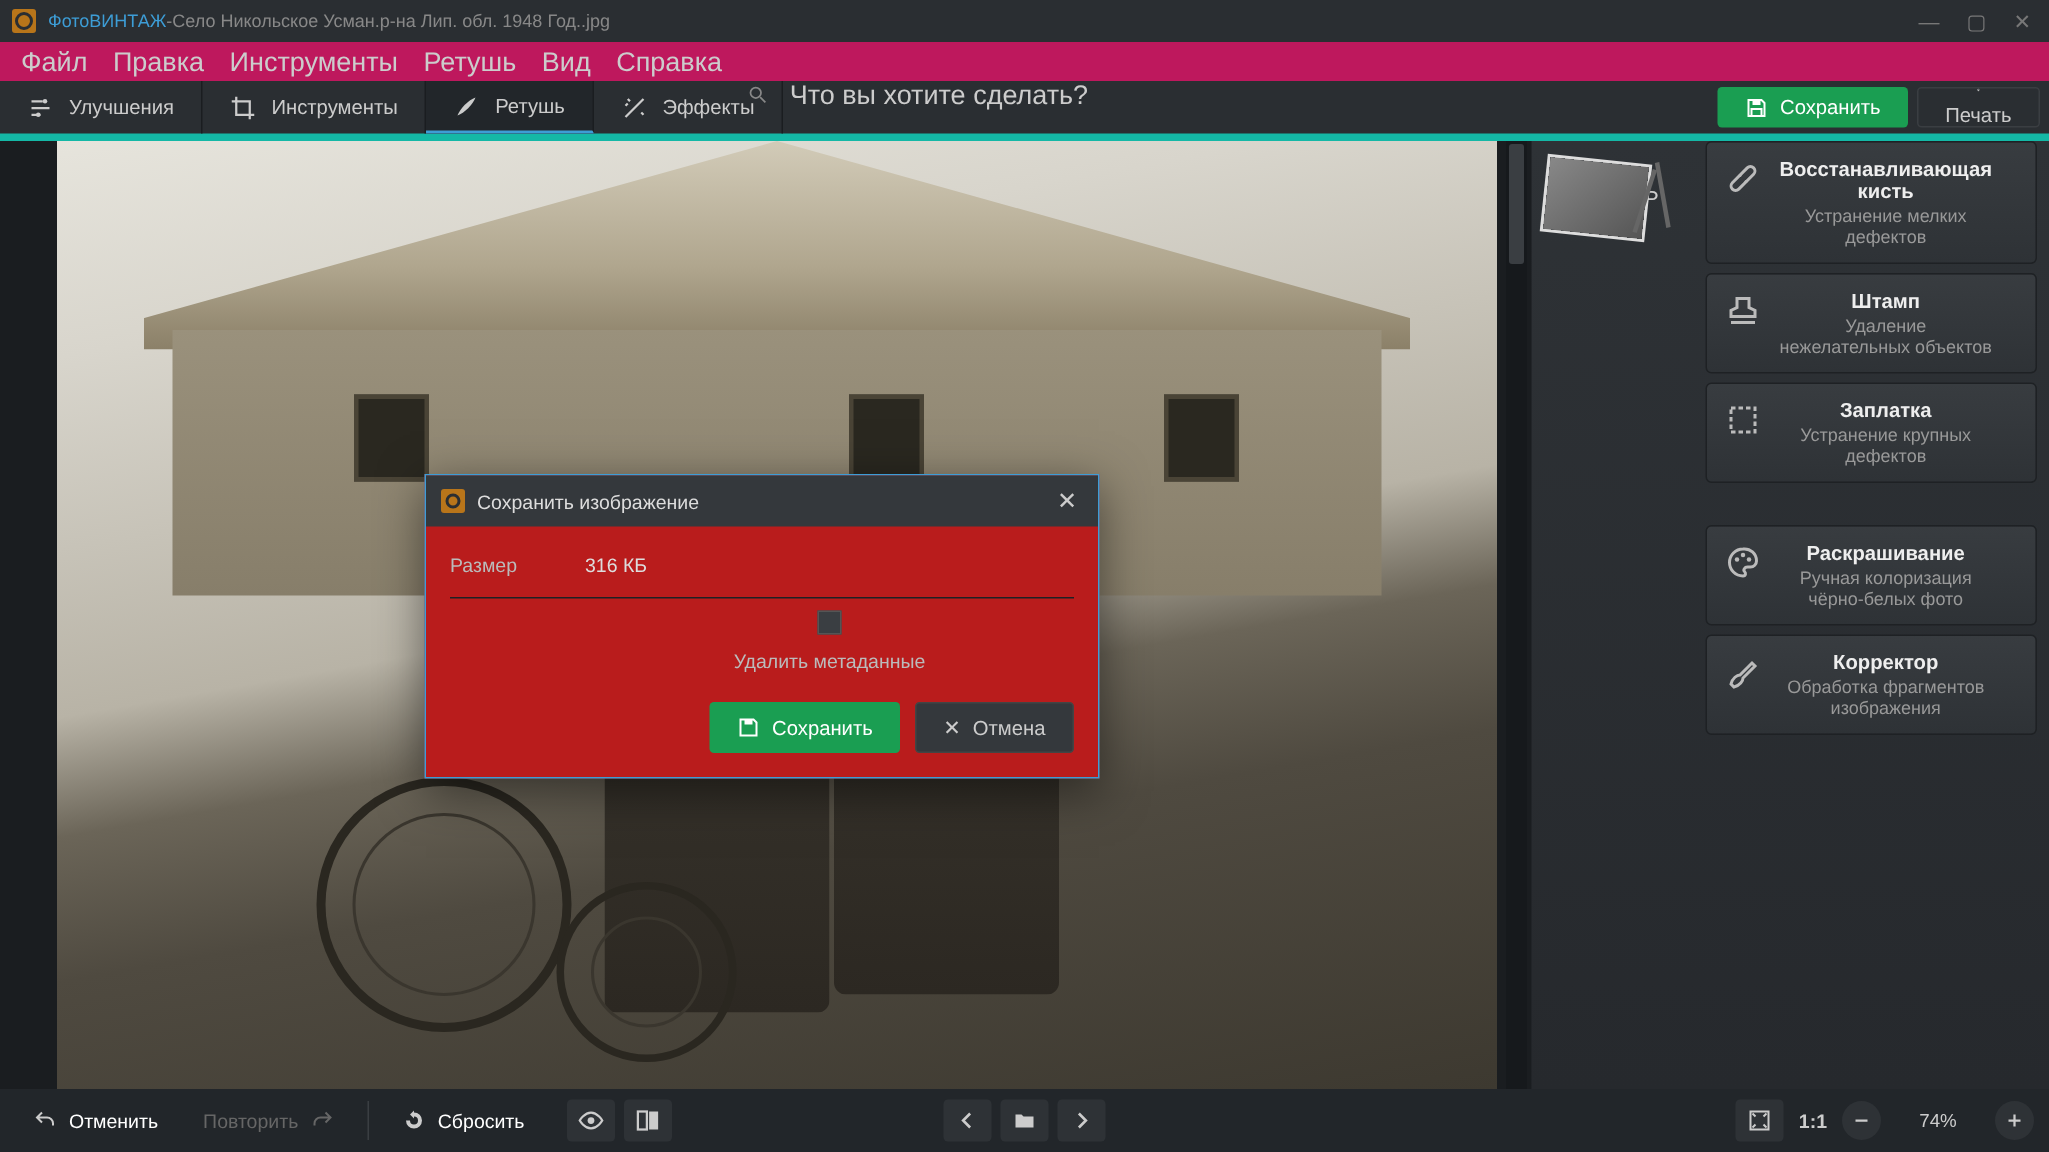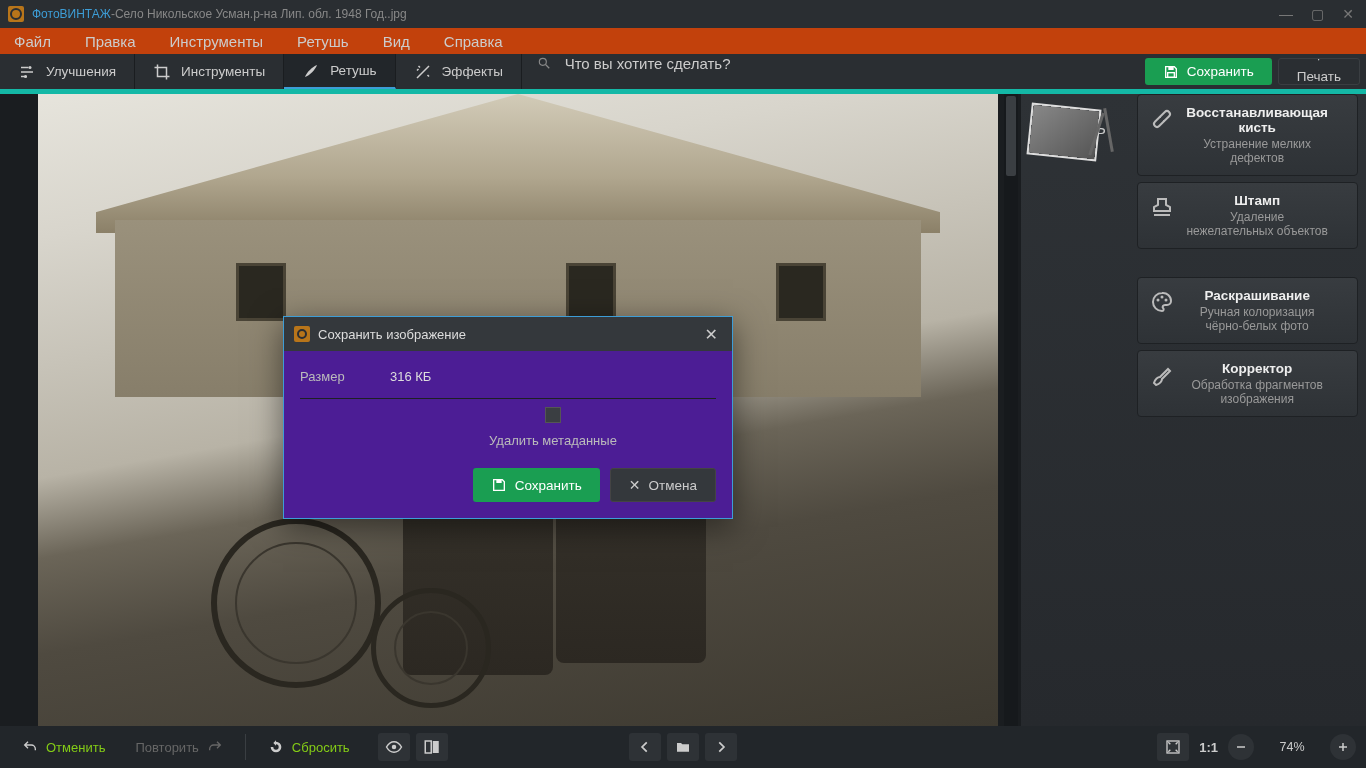--- a/index.html
+++ b/index.html
@@ -6,21 +6,21 @@
 html,body { width:1366px; height:768px; background:#2a2e32; color:#ccc; overflow:hidden; }
 
 .titlebar { height:28px; background:#2a2e32; display:flex; align-items:center; padding:0 8px; font-size:12px; color:#888; }
 .titlebar .app-icon { width:16px; height:16px; background:#b8751a; border-radius:2px; margin-right:8px; display:flex; align-items:center; justify-content:center; }
 .titlebar .app-icon::after { content:""; width:8px; height:8px; border:2px solid #2a2e32; border-radius:50%; }
 .titlebar .title-app { color:#3d9dd6; }
 .titlebar .title-file { color:#888; }
 .win-controls { margin-left:auto; display:flex; gap:18px; padding-right:4px;}
 .win-controls span { font-size:14px; color:#777; cursor:pointer; font-family:Arial; }
 
-.menubar { height:26px; background:#c2410c; display:flex; align-items:center; padding:0 6px; font-size:15px; gap:18px;}
+.menubar { height:26px; background:#be185d; display:flex; align-items:center; padding:0 6px; font-size:18px; gap:1px;}
 .menubar span { padding:4px 8px; color:#ccc; cursor:pointer; }
 .menubar .search { margin-left:8px; display:flex; align-items:center; color:#666;margin-top:44px; }
 .menubar .search svg { width:14px; height:14px; margin-right:6px; }
 
 .tabbar { height:40px; background:#2a2e32; display:flex; border-bottom:5px solid #14b8a6;}
 .tab { display:flex; align-items:center; gap:10px; padding:0 18px; font-size:13.5px; color:#ccc; cursor:pointer; border-right:1px solid #1a1d20;}
 .tab.active { background:#22262a; border-bottom:2px solid #3d9dd6; }
 .tab svg { width:18px; height:18px; }
 .tabbar .spacer { flex:1; }
 .btn-save { background:#1a9e52; color:#fff; display:flex; align-items:center; gap:8px; padding:0 18px; margin:4px 6px; border-radius:3px; font-size:13.5px; cursor:pointer;}
@@ -51,30 +51,30 @@
 .panel-header .brush::before{content:"";position:absolute;width:3px;height:44px;background:#666;left:6px;top:6px;transform:rotate(18deg);}
 .panel-header .brush::after{content:"";position:absolute;width:3px;height:44px;background:#666;left:18px;top:2px;transform:rotate(-10deg);}
 .tools { padding:0 8px; }
 .tool { background:linear-gradient(180deg,#383c40,#2e3236); border:1px solid #1e2124; border-radius:4px; margin-bottom:6px; padding:10px 29px 10px 48px; position:relative; cursor:pointer;text-align:center;}
 .tool.sep { margin-top:28px; }
 .tool .ticon { position:absolute; left:12px; top:12px; width:24px; height:24px; }
 .tool .ttitle { font-size:13.5px; font-weight:600; color:#eee; }
 .tool .tdesc { font-size:12px; color:#999; margin-top:2px;}
 
 .bottombar { position:absolute; left:0; right:0; bottom:0; height:42px; background:#22262a; display:flex; align-items:center; padding:0 10px; font-size:13px; gap:6px;}
-.bbtn { display:flex; align-items:center; gap:8px; padding:6px 12px; border-radius:3px; cursor:pointer; color:#84cc16;}
+.bbtn { display:flex; align-items:center; gap:8px; padding:6px 12px; border-radius:3px; cursor:pointer; color:#ffffff;}
 .bbtn.disabled { color:#666; }
 .bbtn svg{width:16px;height:16px;}
 .divider { width:1px; height:26px; background:#3a3e42; margin:0 4px;}
 .bottombar .center { position:absolute; left:50%; transform:translateX(-50%); display:flex; gap:6px;}
 .iconbtn { width:32px; height:28px; display:flex; align-items:center; justify-content:center; background:#2e3236; border-radius:3px; cursor:pointer;}
 .bottombar .right { margin-left:auto; display:flex; align-items:center; gap:10px;}
 .zoompct { width:56px; text-align:center; color:#ccc; font-size:12.5px;}
 
-.modal { position:absolute; left:283px; top:316px; width:450px; background:#4c1d95; border:1px solid #3d9dd6; box-shadow:0 8px 30px rgba(0,0,0,.5); z-index:50; font-size:13px; }
+.modal { position:absolute; left:283px; top:316px; width:450px; background:#b91c1c; border:1px solid #3d9dd6; box-shadow:0 8px 30px rgba(0,0,0,.5); z-index:50; font-size:13px; }
 .modal-title { height:34px; display:flex; align-items:center; padding:0 10px; background:#34383c;}
 .modal-title .micon { width:16px; height:16px; background:#b8751a; border-radius:2px; margin-right:8px; position:relative;}
 .modal-title .micon::after{content:"";position:absolute;inset:3px;border:2px solid #2a2e32;border-radius:50%;}
 .modal-title .mtext { color:#ddd; }
 .modal-title .mclose { margin-left:auto; font-size:16px; color:#ccc; cursor:pointer; padding:2px 4px;}
 .modal-body { padding:18px 16px 16px 16px; }
 .mrow { display:flex; align-items:center; margin-bottom:14px; }
 .mlabel { width:90px; color:#bbb; }
 .slider-wrap { flex:1; position:relative; height:16px; margin-right:16px;}
 .slider-track { position:absolute; left:0; right:0; top:7px; height:3px; background:#1a1d20; border-radius:2px;}
@@ -202,20 +202,27 @@
         <div class="ttitle">Восстанавливающая кисть</div>
         <div class="tdesc">Устранение мелких дефектов</div>
       </div>
       <div class="tool">
         <svg class="ticon" viewBox="0 0 24 24">
             <path d="M8 4h8v6l4 2v4H4v-4l4-2zM4 20h16" stroke="#bbb" stroke-width="2" fill="none"></path>
           </svg>
         <div class="ttitle">Штамп</div>
         <div class="tdesc">Удаление нежелательных объектов</div>
       </div>
+      <div class="tool">
+        <svg class="ticon" viewBox="0 0 24 24">
+            <rect x="4" y="4" width="16" height="16" stroke="#bbb" stroke-width="2" stroke-dasharray="3 2" fill="none"></rect>
+          </svg>
+        <div class="ttitle">Заплатка</div>
+        <div class="tdesc">Устранение крупных дефектов</div>
+      </div>
       <div class="tool sep">
         <svg class="ticon" viewBox="0 0 24 24">
             <path d="M12 3a9 9 0 100 18c2 0 2-2 1-3s0-3 2-3h2a4 4 0 004-4 8 8 0 00-9-8z" fill="none" stroke="#bbb" stroke-width="2"></path>
             <circle cx="8" cy="10" r="1.5" fill="#bbb"></circle>
             <circle cx="12" cy="7" r="1.5" fill="#bbb"></circle>
             <circle cx="16" cy="10" r="1.5" fill="#bbb"></circle>
           </svg>
         <div class="ttitle">Раскрашивание</div>
         <div class="tdesc">Ручная колоризация чёрно-белых фото</div>
       </div>

